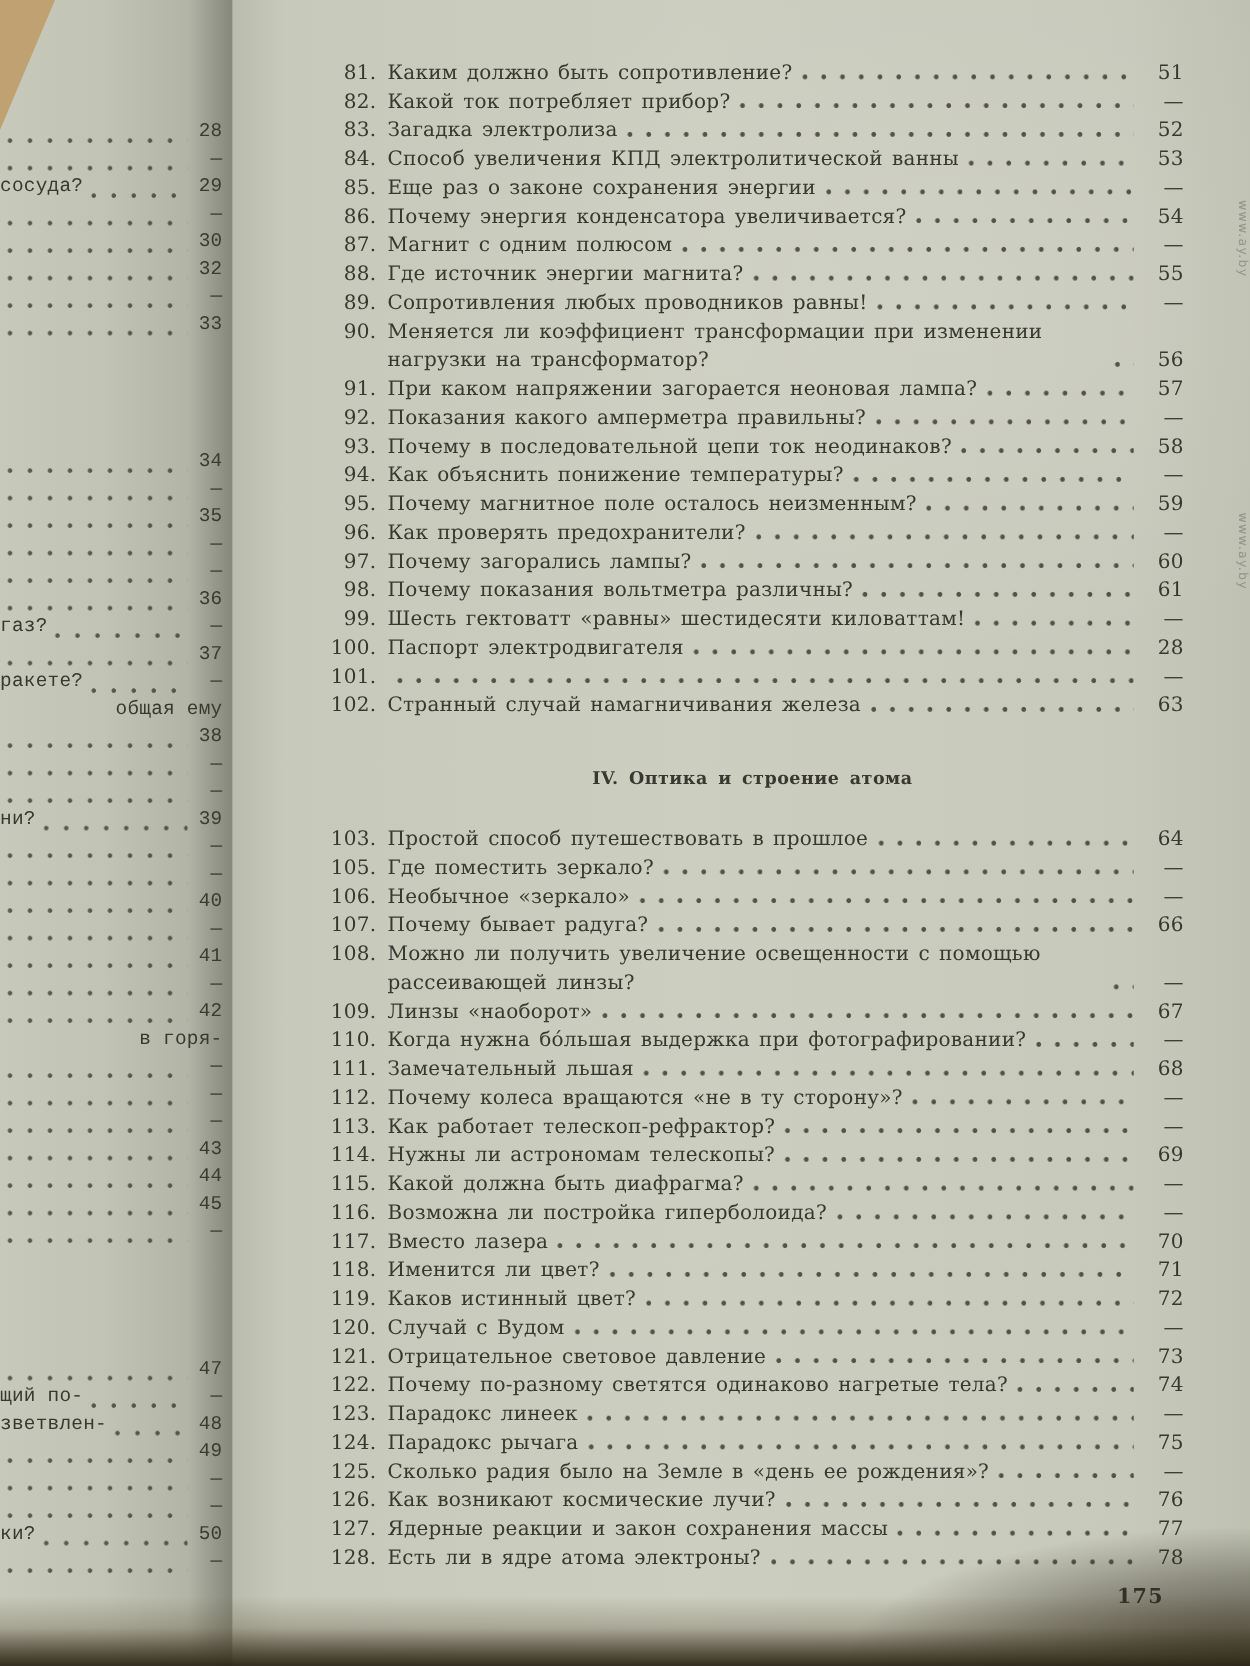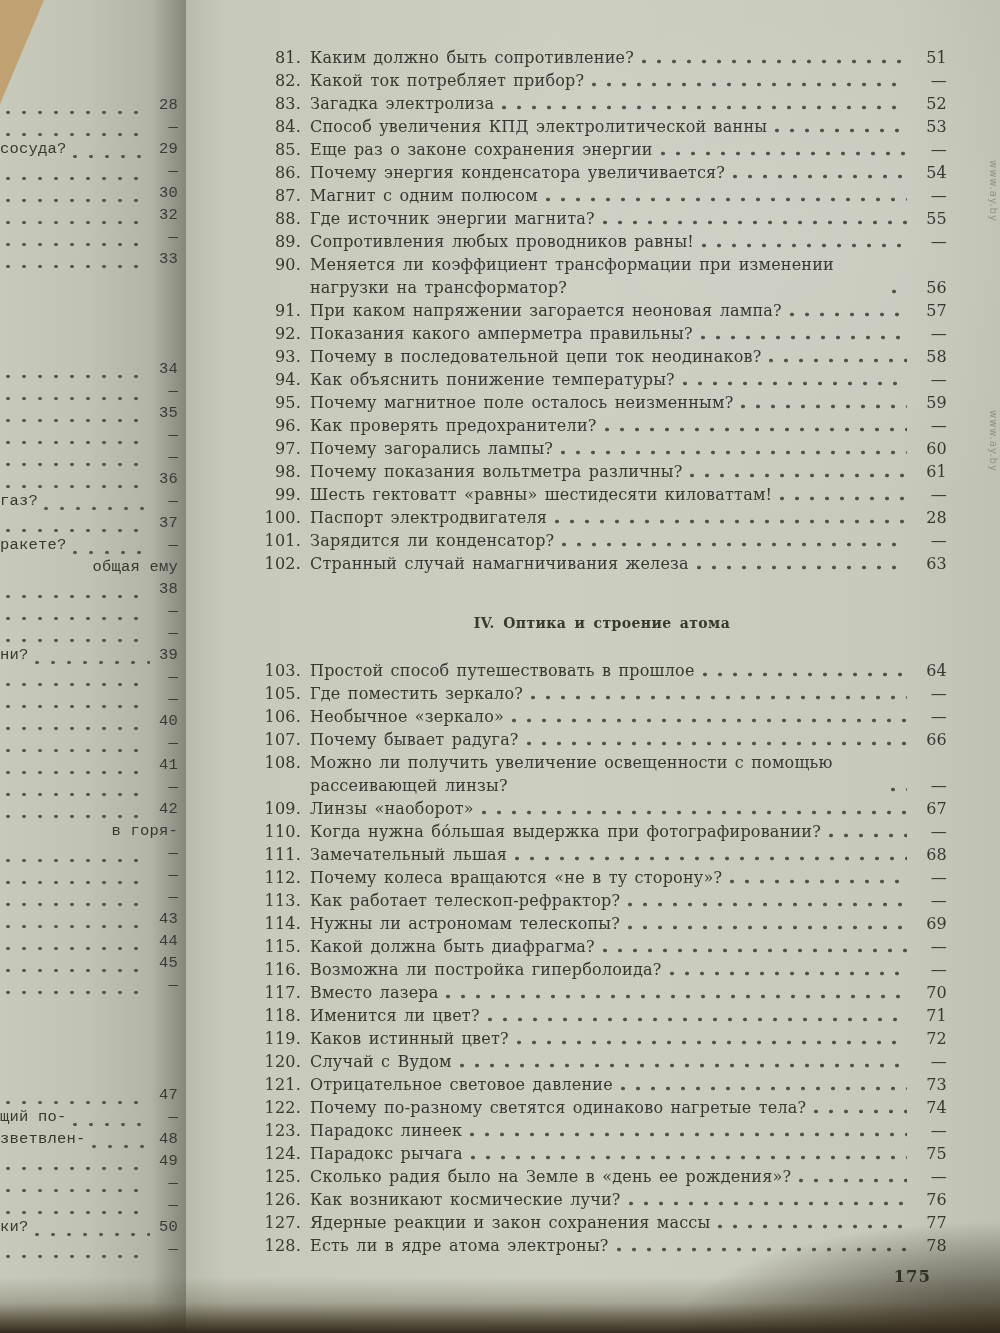--- a/index.html
+++ b/index.html
@@ -377,21 +377,20 @@
             <span class="ref">—</span>
           </div>
           <div class="trow">
             <span class="num">100.</span>
             <span class="ttl">Паспорт электродвигателя</span>
             <span class="dots"></span>
             <span class="ref">28</span>
           </div>
           <div class="trow">
             <span class="num">101.</span>
-            <span class="ttl">Зарядится ли конденсатор?</span>
             <span class="dots"></span>
             <span class="ref">—</span>
           </div>
           <div class="trow">
             <span class="num">102.</span>
             <span class="ttl">Странный случай намагничивания железа</span>
             <span class="dots"></span>
             <span class="ref">63</span>
           </div>
         </div>

